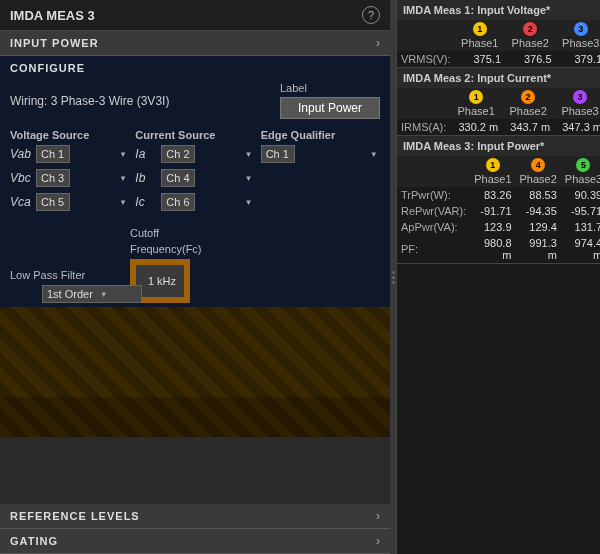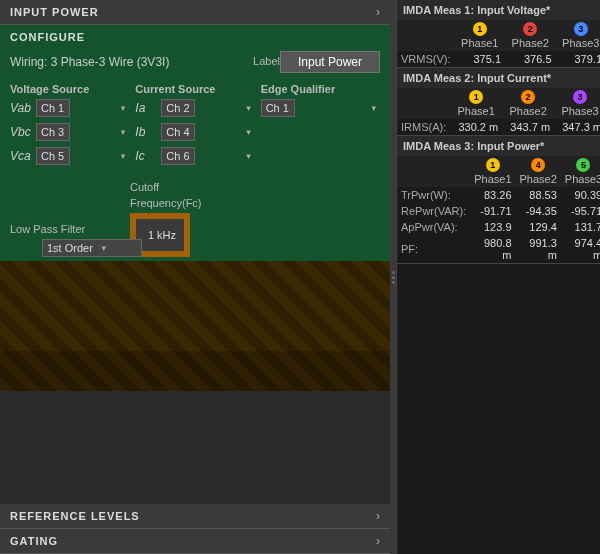--- a/index.html
+++ b/index.html
@@ -83,22 +83,22 @@
       align-items: center;
       justify-content: space-between;
       margin-bottom: 10px;
     }
     .wiring-text {
       color: #ccc;
       font-size: 12px;
     }
     .label-group {
       display: flex;
-      flex-direction: row;
-      align-items: center;
+      flex-direction: column;
+      align-items: flex-start;
     }
     .label-text {
       font-size: 11px;
       color: #bbb;
       margin-bottom: 3px;
     }
     .label-input {
       background: #555;
       border: 1px solid #777;
       color: #fff;
@@ -341,27 +341,31 @@
       height: 554px;
     }
   </style>
 </head>
 <body>
 
 <div class="panels-container">
 
   <div class="left-panel">
 
+    <div class="panel-header">
+      <span class="panel-header-title">IMDA MEAS 3</span>
+      <div class="help-icon">?</div>
+    </div>
 
     <div class="section-bar">
       <span class="section-bar-title">INPUT POWER</span>
       <span class="chevron">›</span>
     </div>
 
-    <div style="padding: 6px 10px 4px 10px; background:#14532d;">
+    <div style="padding: 6px 10px 4px 10px; background:#0f172a;">
       <div class="configure-label">CONFIGURE</div>
 
       <div class="wiring-row">
         <span class="wiring-text">Wiring: 3 Phase-3 Wire (3V3I)</span>
         <div class="label-group">
           <span class="label-text">Label</span>
           <input class="label-input" type="text" value="Input Power" style="">
         </div>
       </div>
 

